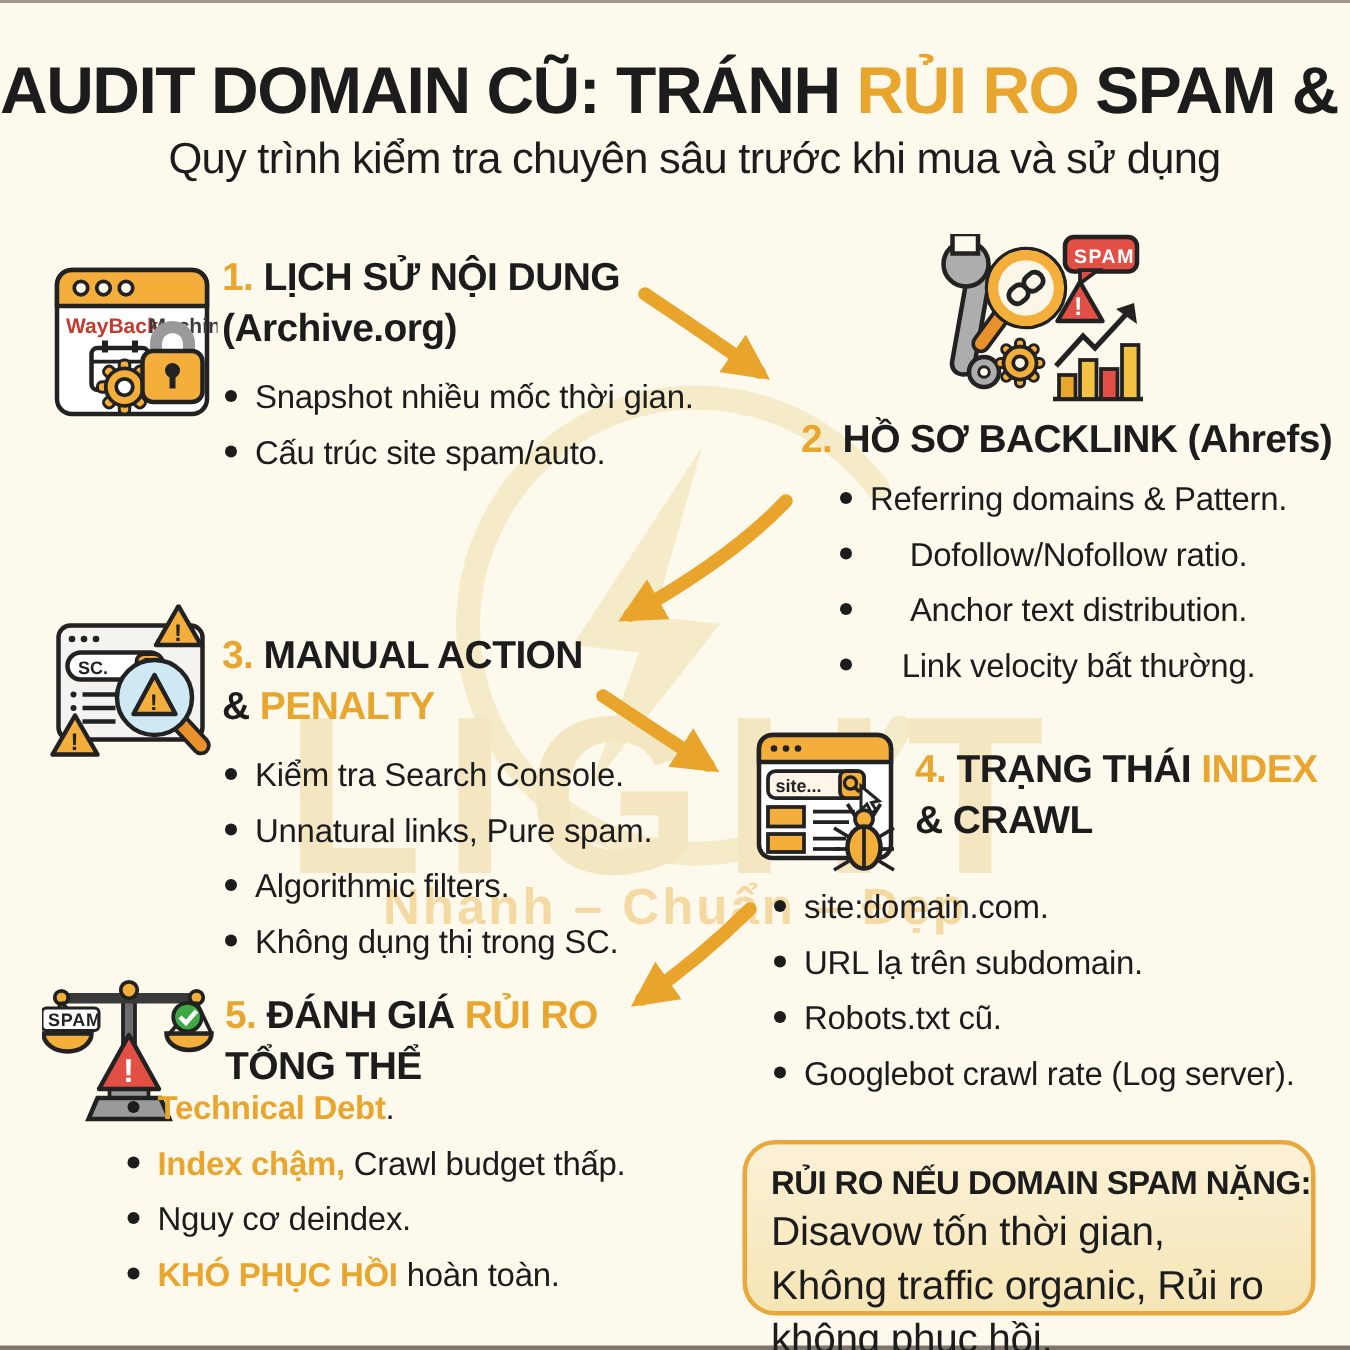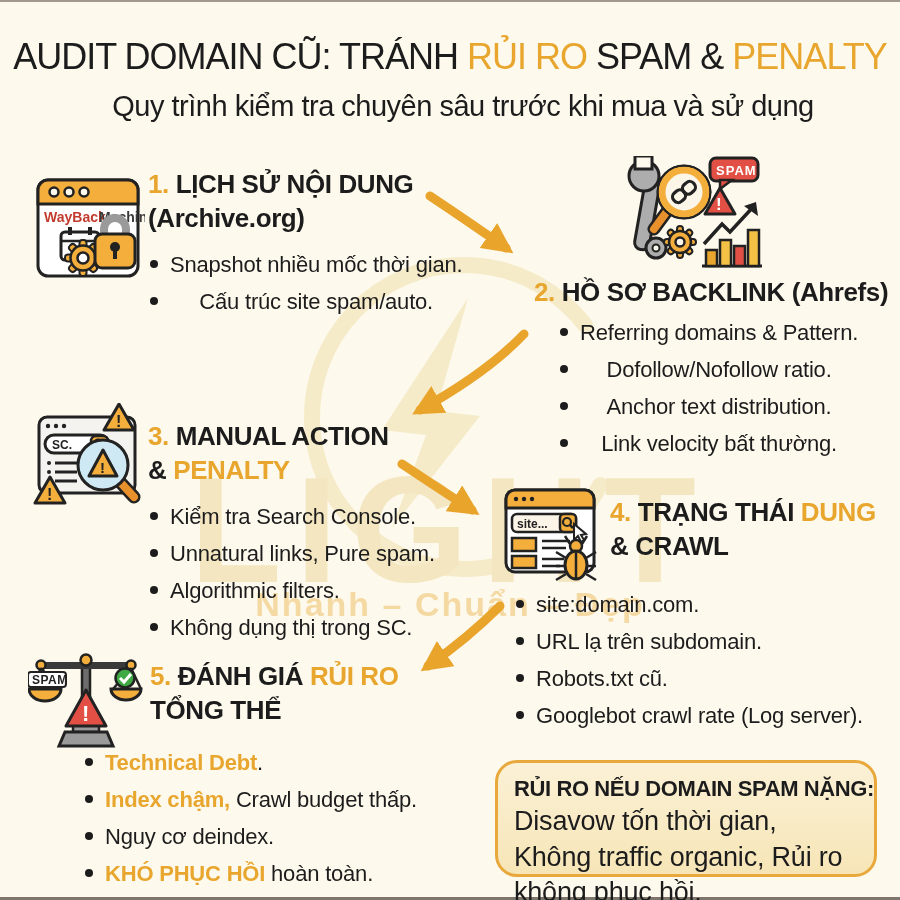--- a/index.html
+++ b/index.html
@@ -9,21 +9,21 @@
     font-family:"Liberation Sans",sans-serif;
     -webkit-font-smoothing:antialiased;
   }
   .edge{position:absolute;left:0;right:0;}
   .edge-top{top:0;height:2px;background:rgba(74,56,45,.5);}
   .edge-bottom{bottom:0;height:3px;background:rgba(58,46,38,.65);}
 
   .accent{color:#E8A62E;}
   .page-title{
     position:absolute;top:36px;left:0;width:900px;text-align:center;
-    font-size:36px;font-weight:400;letter-spacing:-1px;white-space:nowrap;
+    font-size:44px;font-weight:700;letter-spacing:-1px;white-space:nowrap;
   }
   .page-subtitle{
     position:absolute;top:90px;left:0;width:900px;text-align:center;
     font-size:29px;font-weight:500;letter-spacing:-0.5px;padding-left:13px;
   }
 
   .icon-box{position:absolute;}
   .heading{
     position:absolute;font-size:26px;font-weight:800;line-height:1.3;
     letter-spacing:-0.4px;white-space:pre-line;
@@ -35,37 +35,37 @@
   .bullets li{position:relative;padding-left:22px;white-space:nowrap;}
   .bullets li::before{
     content:"";position:absolute;left:2px;top:14px;width:8px;height:8px;
     border-radius:50%;background:#1C1C1C;
   }
   .bullets .accent{font-weight:800;}
 
   
   .sec0 .icon-box{left:33px;top:174px;width:112px;height:112px;}
   .sec0 .heading{left:148px;top:168px;}
-  .sec0 .bullets{left:148px;top:246px;text-align:center;}
+  .sec0 .bullets{left:148px;top:246px;}
 
   .sec1 .icon-box{left:616px;top:156px;width:150px;height:120px;}
   .sec1 .heading{left:534px;top:276px;white-space:nowrap;}
   .sec1 .bullets{left:558px;top:314px;text-align:center;}
 
   .sec2 .icon-box{left:33px;top:403px;width:112px;height:108px;}
   .sec2 .heading{left:148px;top:420px;}
   .sec2 .bullets{left:148px;top:498px;}
 
   .sec3 .icon-box{left:502px;top:486px;width:100px;height:106px;text-align:center;}
   .sec3 .heading{left:610px;top:496px;}
   .sec3 .bullets{left:514px;top:586px;}
 
   .sec4 .icon-box{left:28px;top:646px;width:116px;height:106px;}
   .sec4 .heading{left:150px;top:660px;}
-  .sec4 .bullets{left:83px;top:744px;}
+  .sec4 .bullets{left:83px;top:720px;}
 
   .warning-box{
     position:absolute;left:495px;top:760px;width:382px;height:117px;
     box-sizing:border-box;border:3px solid #E9A83B;border-radius:22px;
     background:linear-gradient(180deg,#FBF1D6 0%,#F6E5B6 100%);
     padding:13px 16px;
   }
   .warning-title{font-size:22px;font-weight:800;letter-spacing:-0.4px;white-space:nowrap;}
   .warning-body{font-size:27px;line-height:1.32;letter-spacing:-0.2px;margin-top:2px;}
 
@@ -270,21 +270,21 @@
           <line x1="64" y1="88" x2="54" y2="94" stroke="#222" stroke-width="2.5"></line>
           <line x1="84" y1="72" x2="94" y2="66" stroke="#222" stroke-width="2.5"></line>
           <line x1="84" y1="80" x2="94" y2="80" stroke="#222" stroke-width="2.5"></line>
           <line x1="84" y1="88" x2="94" y2="94" stroke="#222" stroke-width="2.5"></line>
           <circle cx="74" cy="60" r="6" fill="#F3AE3C" stroke="#222" stroke-width="2.5"></circle>
           <ellipse cx="74" cy="79" rx="11" ry="14" fill="#F3AE3C" stroke="#222" stroke-width="3"></ellipse>
           <line x1="74" y1="66" x2="74" y2="93" stroke="#222" stroke-width="2.5"></line>
         </g>
       </svg>
     </div>
-    <div class="heading"><span class="accent">4. </span><span>TRẠNG THÁI </span><span class="accent">DUNG</span><span>
+    <div class="heading"><span class="accent">4. </span><span>TRẠNG THÁI </span><span class="accent">INDEX</span><span>
 &amp; CRAWL</span></div>
     <ul class="bullets">
         <li><span>site:domain.com.</span></li>
         <li><span>URL lạ trên subdomain.</span></li>
         <li><span>Robots.txt cũ.</span></li>
         <li><span>Googlebot crawl rate (Log server).</span></li>
       </ul>
   </div>
 
   <div class="sec4">

